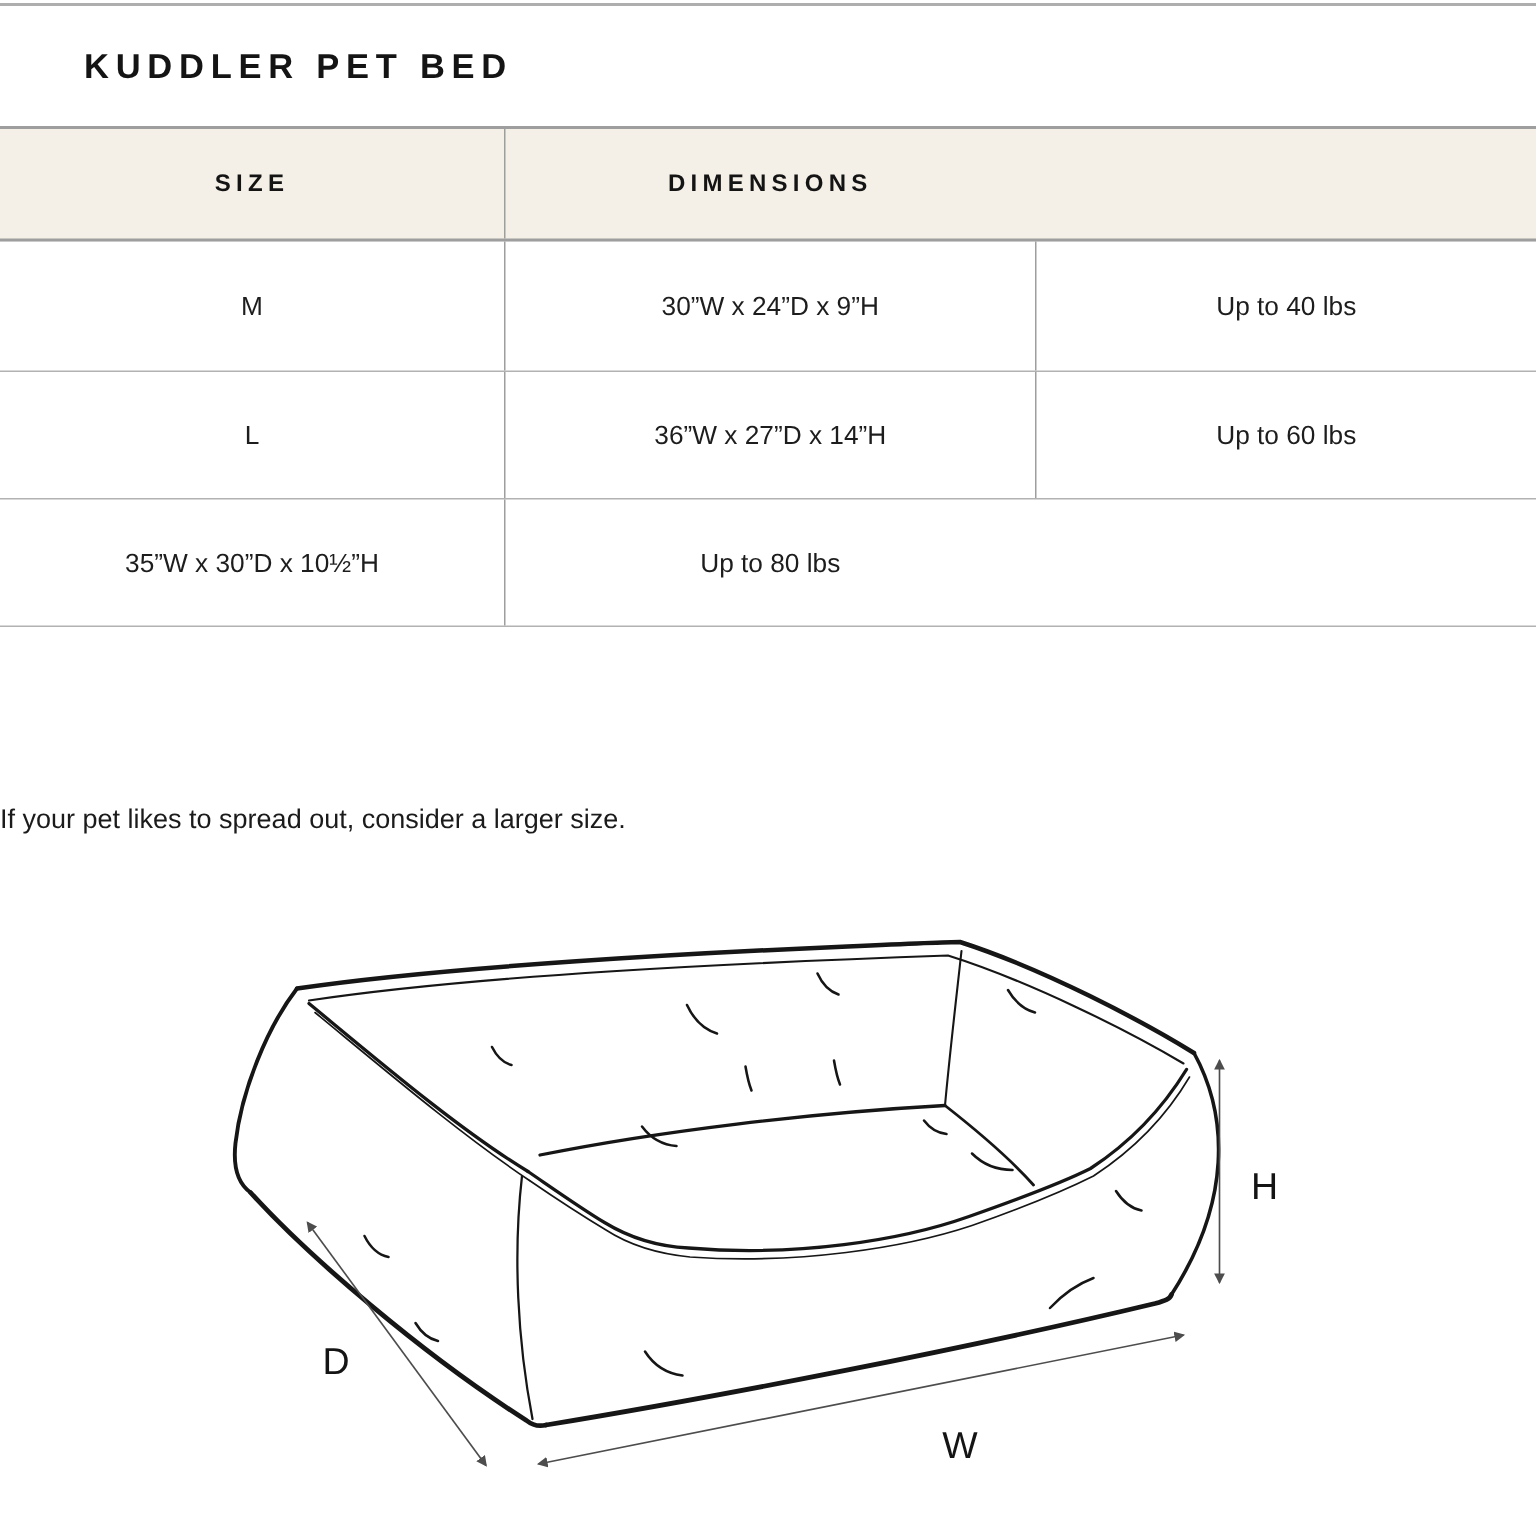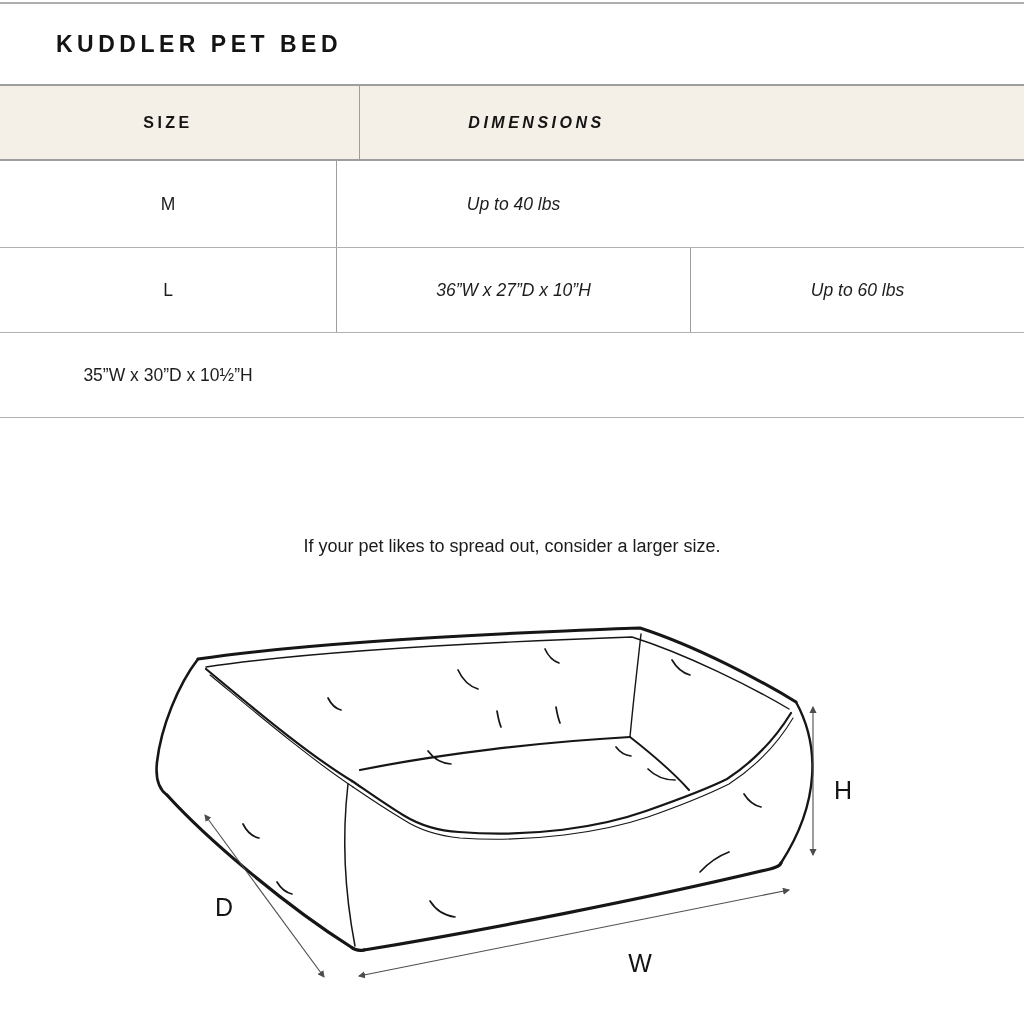--- a/index.html
+++ b/index.html
@@ -25,46 +25,44 @@
   }
   .size-table{
     position:absolute;top:84px;left:0;width:1024px;
   }
   .thead{
     display:grid;grid-template-columns:336px 354px 334px;
     height:77px;box-sizing:border-box;
     background:var(--band,#f5f0e7);
     border-top:2px solid var(--grid-dark,#9c9c9c);
     border-bottom:2px solid var(--grid-dark,#9c9c9c);
-    gap:23px;
   }
   .hcell{
     display:flex;align-items:center;justify-content:center;
     font-size:16px;font-weight:700;letter-spacing:3.5px;
     color:var(--ink,#141414);
   }
   .trow{
     display:grid;grid-template-columns:336px 354px 334px;
     box-sizing:border-box;
     border-bottom:1px solid var(--grid,#b2b2b2);
   }
   .trow.r1{height:87px;}
   .trow.r2{height:85px;}
   .trow.r3{height:85px;border-bottom:1.5px solid var(--grid,#b2b2b2);}
   .cell{
     display:flex;align-items:center;justify-content:center;
     font-size:17.5px;color:#1d1d1d;
   }
   .hcell + .hcell, .cell + .cell{
     border-left:1px solid var(--grid-dark,#a3a3a3);
-    font-style:italic;
   }
   .note{
     position:absolute;top:536px;left:0;width:1024px;
-    margin:0;text-align:center;
+    margin:0;
     font-size:18px;color:#1b1b1b;
   }
   .diagram{
     position:absolute;top:598px;left:140px;width:750px;height:424px;
   }
   .diagram .sketch path{
     fill:none;stroke:var(--sketch,#161616);
     stroke-linecap:round;stroke-linejoin:round;
   }
   .diagram .dims line{
@@ -89,31 +87,33 @@
   </div>
 
   <div class="size-table">
     <div class="thead">
       <div class="hcell">SIZE</div>
       <div class="hcell">DIMENSIONS</div>
     </div>
 
     <div class="trow r1">
       <div class="cell">M</div>
+      <div class="cell">30”W x 24”D x 9”H</div>
       <div class="cell">Up to 40 lbs</div>
     </div>
 
     <div class="trow r2">
       <div class="cell">L</div>
-      <div class="cell">36”W x 27”D x 10”H</div>
+      <div class="cell">36”W x 27”D x 14”H</div>
       <div class="cell">Up to 60 lbs</div>
     </div>
 
     <div class="trow r3">
       <div class="cell">35”W x 30”D x 10½”H</div>
+      <div class="cell">Up to 80 lbs</div>
     </div>
   </div>
 
   <p class="note">If your pet likes to spread out, consider a larger size.</p>
 
   <svg class="diagram" viewBox="140 598 750 424" width="750" height="424" xmlns="http://www.w3.org/2000/svg">
     <defs>
       <marker id="arr" viewBox="0 0 10 10" refX="8.5" refY="5" markerWidth="6.5" markerHeight="6.5" orient="auto-start-reverse">
         <path d="M0,0 L10,5 L0,10 z"></path>
       </marker>

